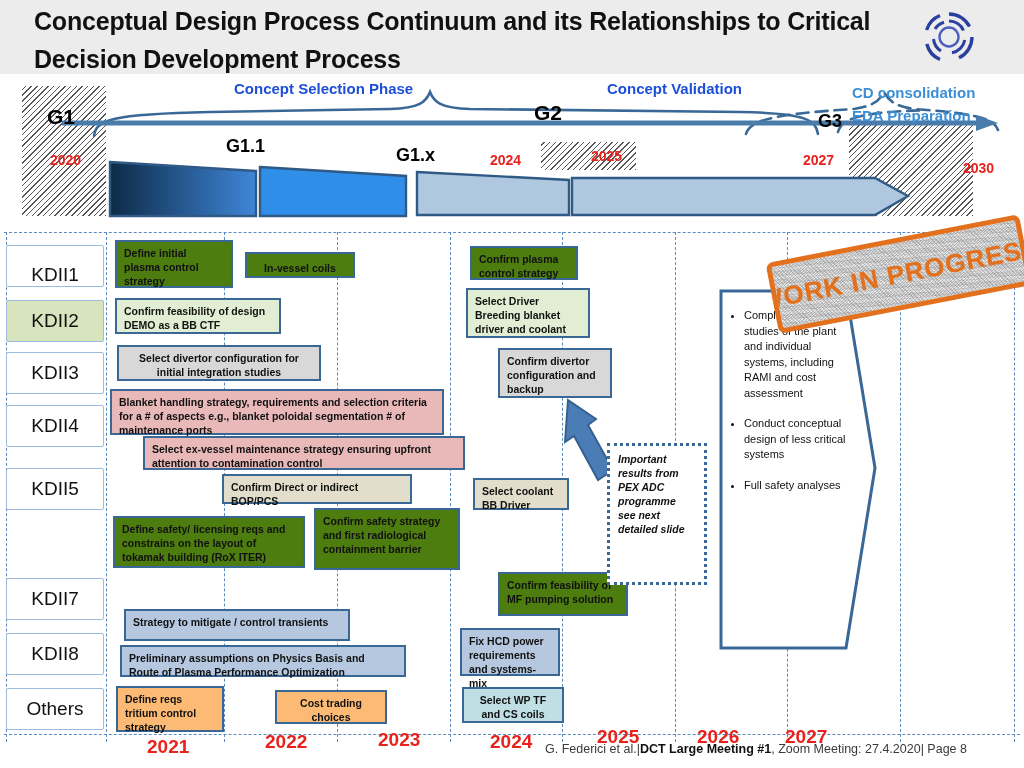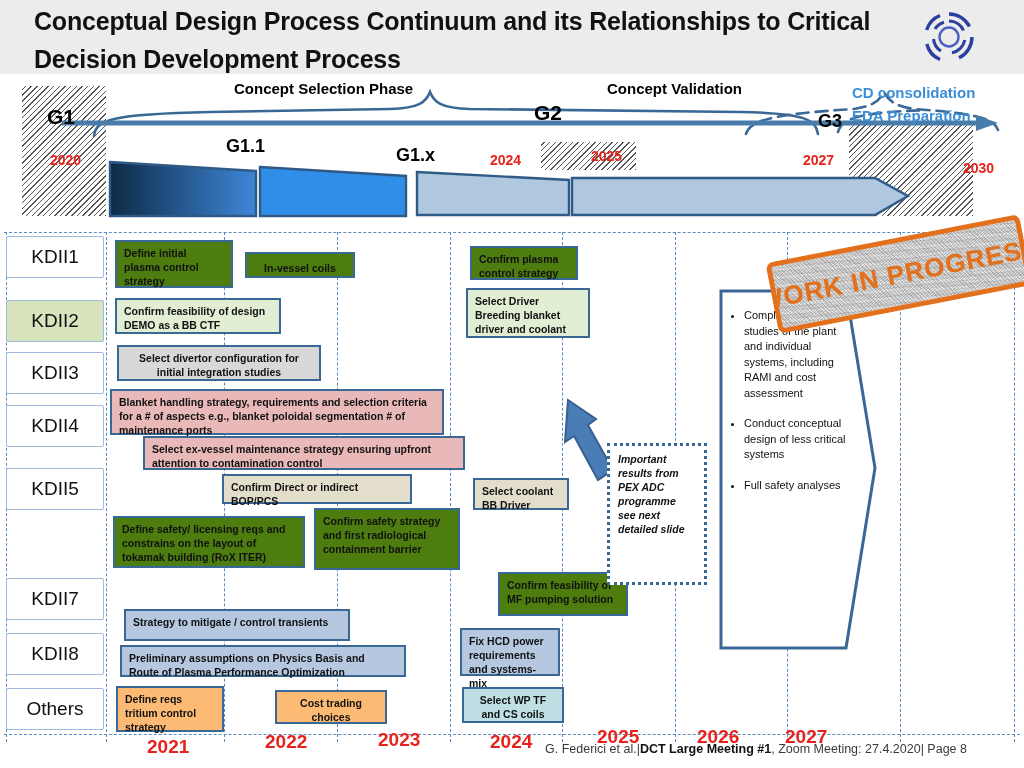--- a/index.html
+++ b/index.html
@@ -31,21 +31,21 @@
     background-color:#fff;
   }
   .hatch-left{position:absolute;left:22px;top:86px;width:84px;height:130px;}
   .hatch-mid{position:absolute;left:541px;top:142px;width:95px;height:28px;}
   .hatch-right{position:absolute;left:849px;top:124px;width:124px;height:92px;}
 
   .gtag{position:absolute;font-size:21px;font-weight:bold;color:#000;}
   .gtag.sm{font-size:18px;}
 
   .phase-label{
-    position:absolute;font-size:15px;font-weight:bold;color:#000000;
+    position:absolute;font-size:15px;font-weight:bold;color:#1d4ed8;
     white-space:nowrap;
   }
   .cd-label{
     position:absolute;font-size:15px;font-weight:bold;color:#3c8fd6;
     line-height:21px;white-space:nowrap;
   }
   .yr-top{
     position:absolute;font-size:14px;font-weight:bold;color:#e8221d;
   }
   .yr-bot{
@@ -218,21 +218,21 @@
   <div class="vline" style="left:106px;"></div>
   <div class="vline" style="left:224px;"></div>
   <div class="vline" style="left:337px;"></div>
   <div class="vline" style="left:450px;"></div>
   <div class="vline" style="left:562px;"></div>
   <div class="vline" style="left:675px;"></div>
   <div class="vline" style="left:787px;"></div>
   <div class="vline" style="left:900px;"></div>
   <div class="vline" style="left:1014px;"></div>
 
-  <div class="chip" style="top:236px;">
+  <div class="chip" style="top:245px;align-items:flex-end;">
       <span>KDII1</span>
     </div>
   <div class="chip green" style="top:300px;">
       <span>KDII2</span>
     </div>
   <div class="chip" style="top:352px;">
       <span>KDII3</span>
     </div>
   <div class="chip" style="top:405px;">
       <span>KDII4</span>
@@ -255,20 +255,21 @@
   <div class="box c-orange center" style="left:245px;top:252px;width:110px;height:26px;line-height:20px;">In-vessel coils</div>
 
   <div class="box c-orange" style="left:470px;top:246px;width:108px;height:34px;">Confirm plasma control strategy</div>
 
   <div class="box c-green" style="left:115px;top:298px;width:166px;height:36px;">Confirm feasibility of design DEMO as a BB CTF</div>
 
   <div class="box c-green" style="left:466px;top:288px;width:124px;height:50px;">Select Driver Breeding blanket driver  and coolant</div>
 
   <div class="box c-gray center" style="left:117px;top:345px;width:204px;height:36px;">Select divertor configuration for initial integration studies</div>
 
+  <div class="box c-gray" style="left:498px;top:348px;width:114px;height:50px;">Confirm divertor configuration and backup</div>
 
   <div class="box c-pink" style="left:110px;top:389px;width:334px;height:46px;">Blanket handling strategy, requirements and selection criteria for a # of aspects e.g., blanket poloidal segmentation # of maintenance ports</div>
 
   <div class="box c-pink" style="left:143px;top:436px;width:322px;height:34px;">Select ex-vessel maintenance strategy ensuring upfront attention to contamination control</div>
 
   <div class="box c-khaki" style="left:222px;top:474px;width:190px;height:30px;">Confirm Direct or indirect BOP/PCS</div>
 
   <div class="box c-khaki" style="left:473px;top:478px;width:96px;height:32px;">Select coolant BB Driver</div>
 
   <div class="box c-orange" style="left:113px;top:516px;width:192px;height:52px;">Define safety/ licensing reqs and constrains on the layout of tokamak building (RoX ITER)</div>

